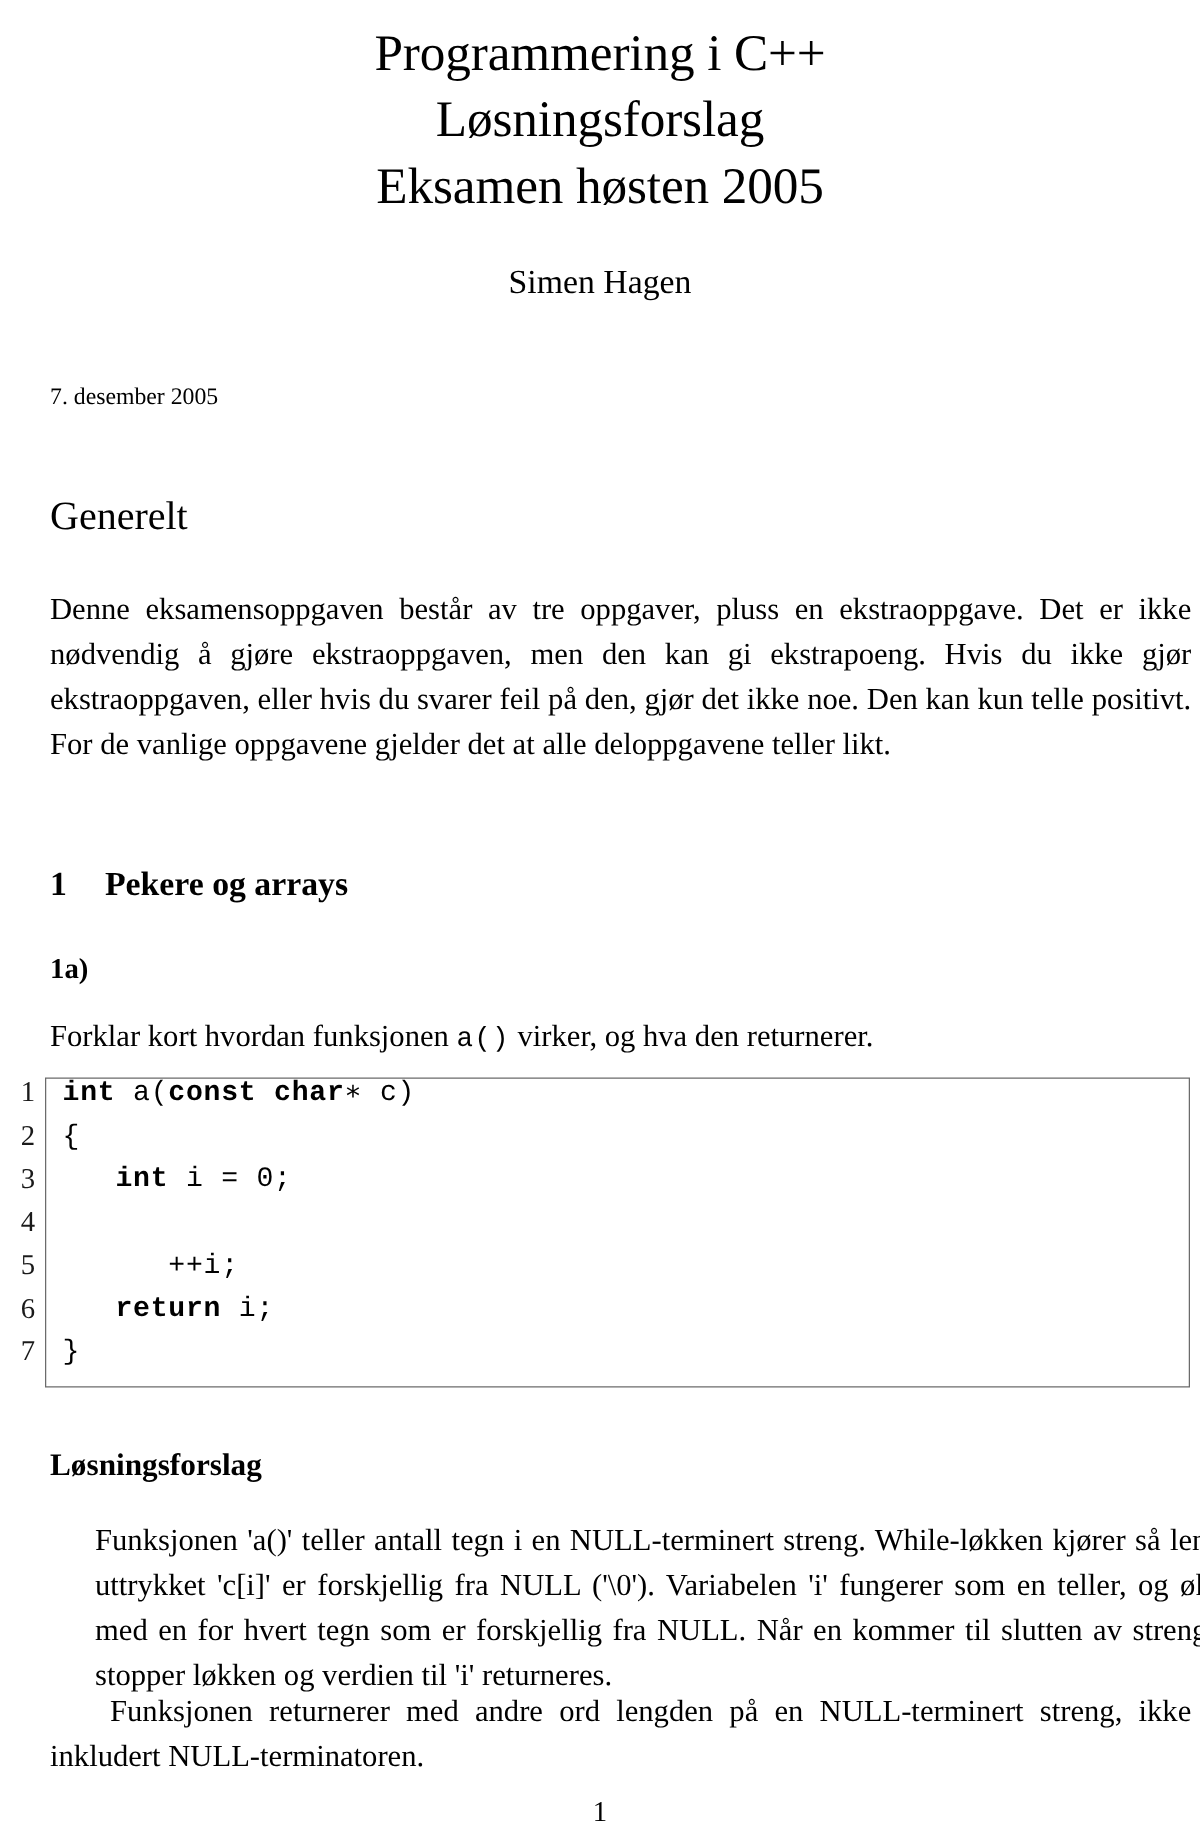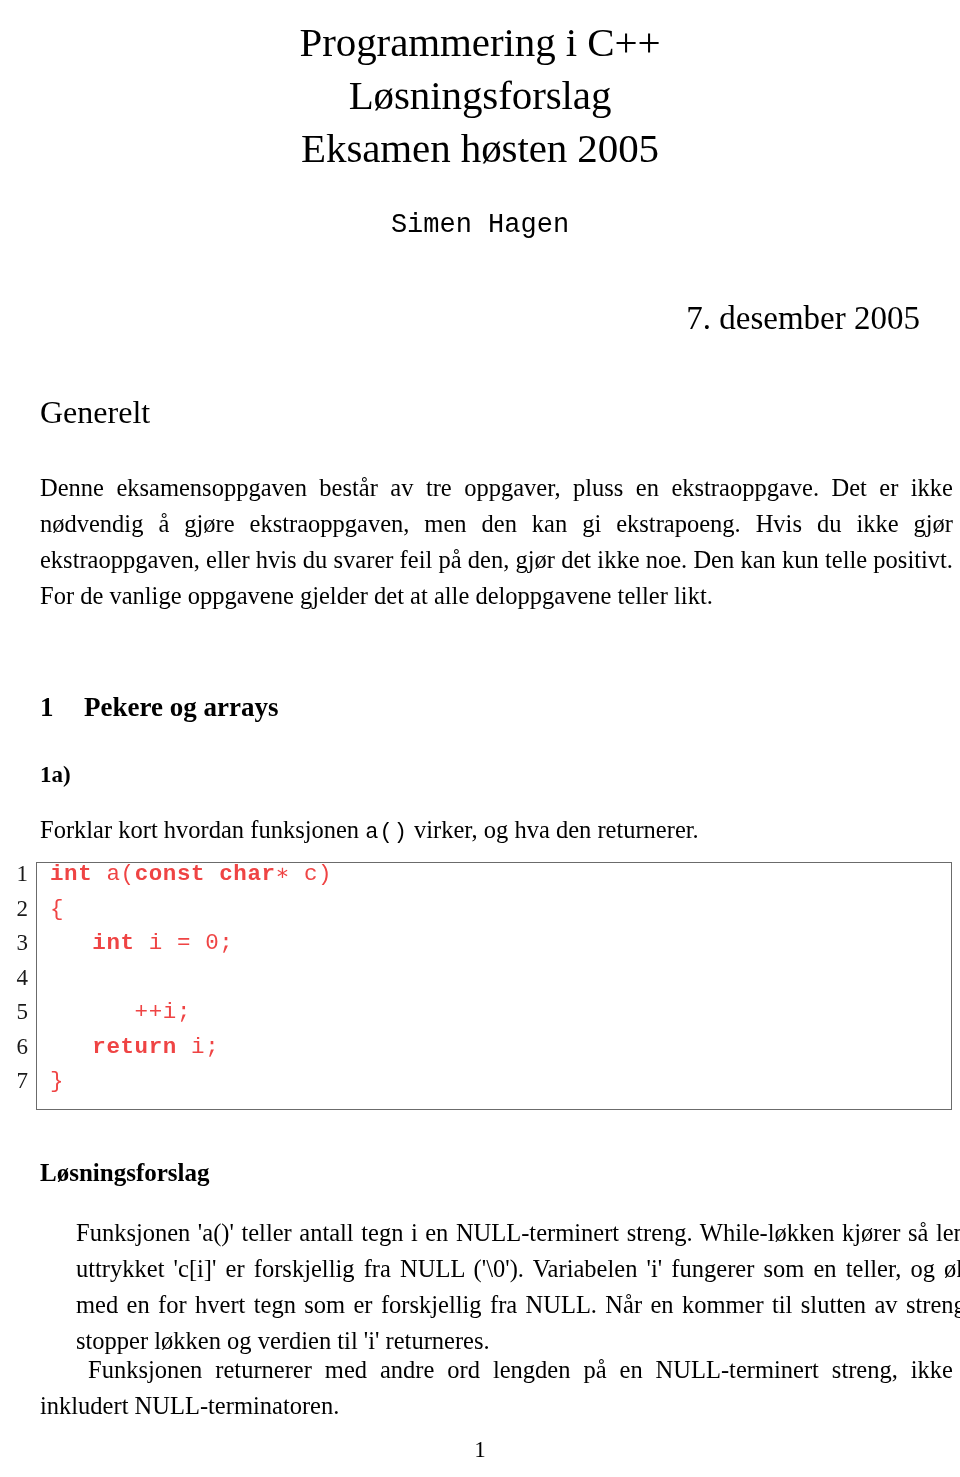--- a/index.html
+++ b/index.html
@@ -42,30 +42,29 @@
     position: absolute;
     left: 40px;
     top: 193px;
     width: 880px;
     text-align: center;
   }
   .author-line {
     font-size: 27px;
     line-height: 40px;
     font-weight: normal;
-    font-family: Liberation Mono, monospace;
   }
 
   .date-block {
     position: absolute;
     left: 40px;
     top: 288px;
     width: 880px;
-    text-align: right;
-    font-size: 33px;
+    text-align: left;
+    font-size: 19px;
     line-height: 36px;
   }
 
   
   .h-generelt {
     position: absolute;
     left: 40px;
     top: 382px;
     font-size: 32px;
     font-weight: normal;
@@ -160,21 +159,21 @@
     font-family: "Liberation Serif", "DejaVu Serif", serif;
     font-size: 23px;
     color: #1a1a1a;
   }
   .code {
     position: absolute;
     left: 50px;
     font-family: "Liberation Mono", "DejaVu Sans Mono", monospace;
     font-size: 22.5px;
     letter-spacing: 0.6px;
-    color: #ef4444;
+    color: #000000;
   }
   .code b { font-weight: bold; }
 
   
   .page-number {
     position: absolute;
     left: 0;
     top: 1425px;
     width: 960px;
     text-align: center;

